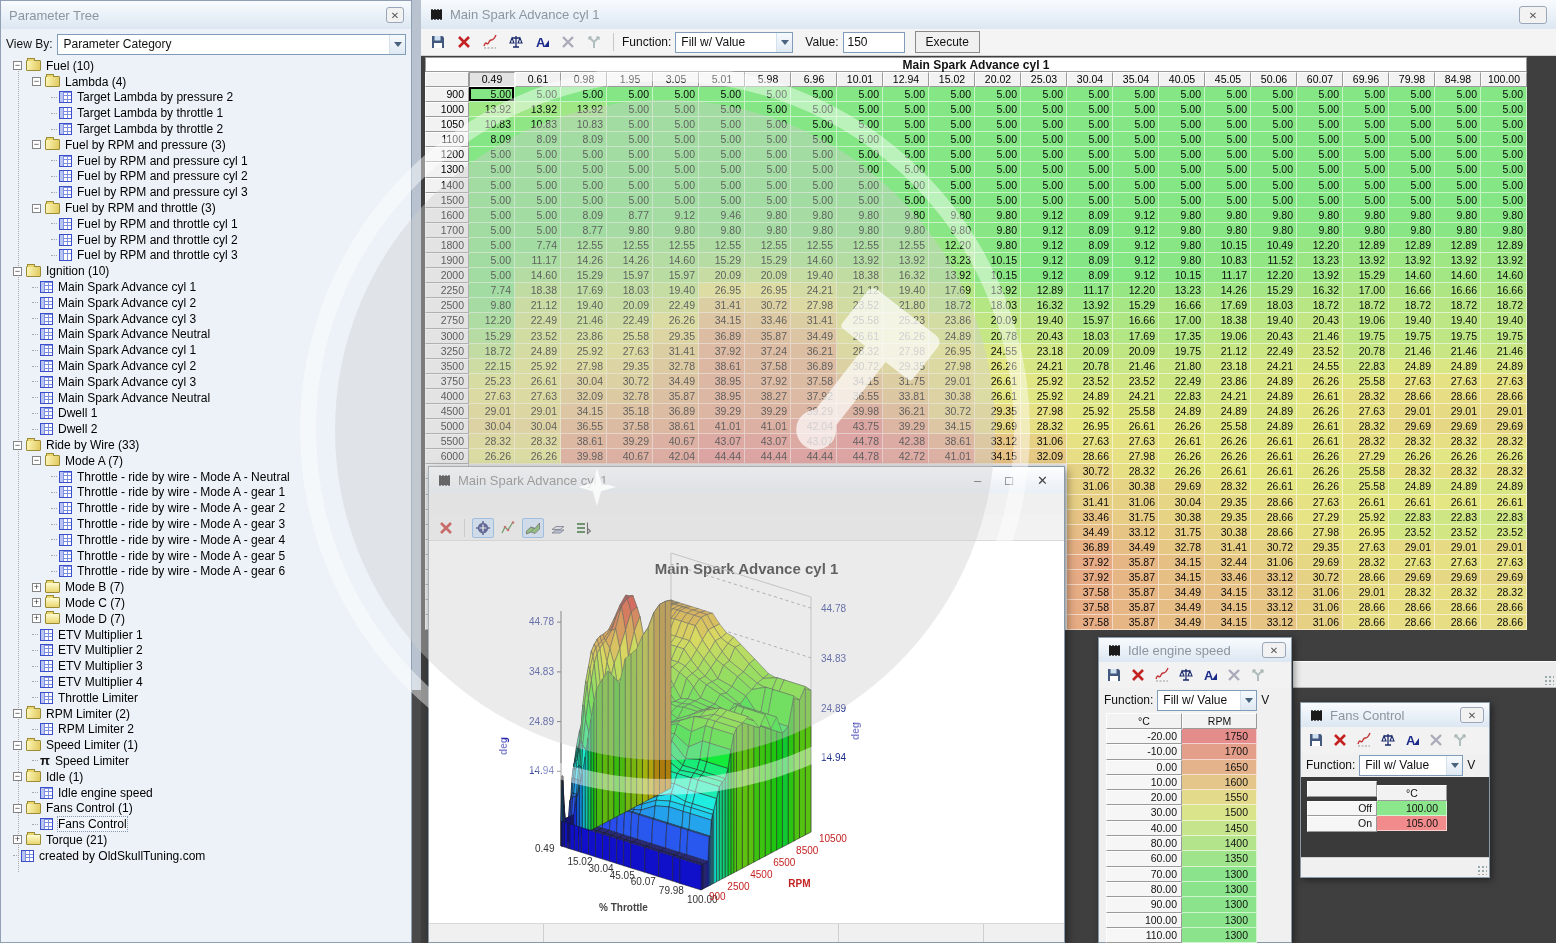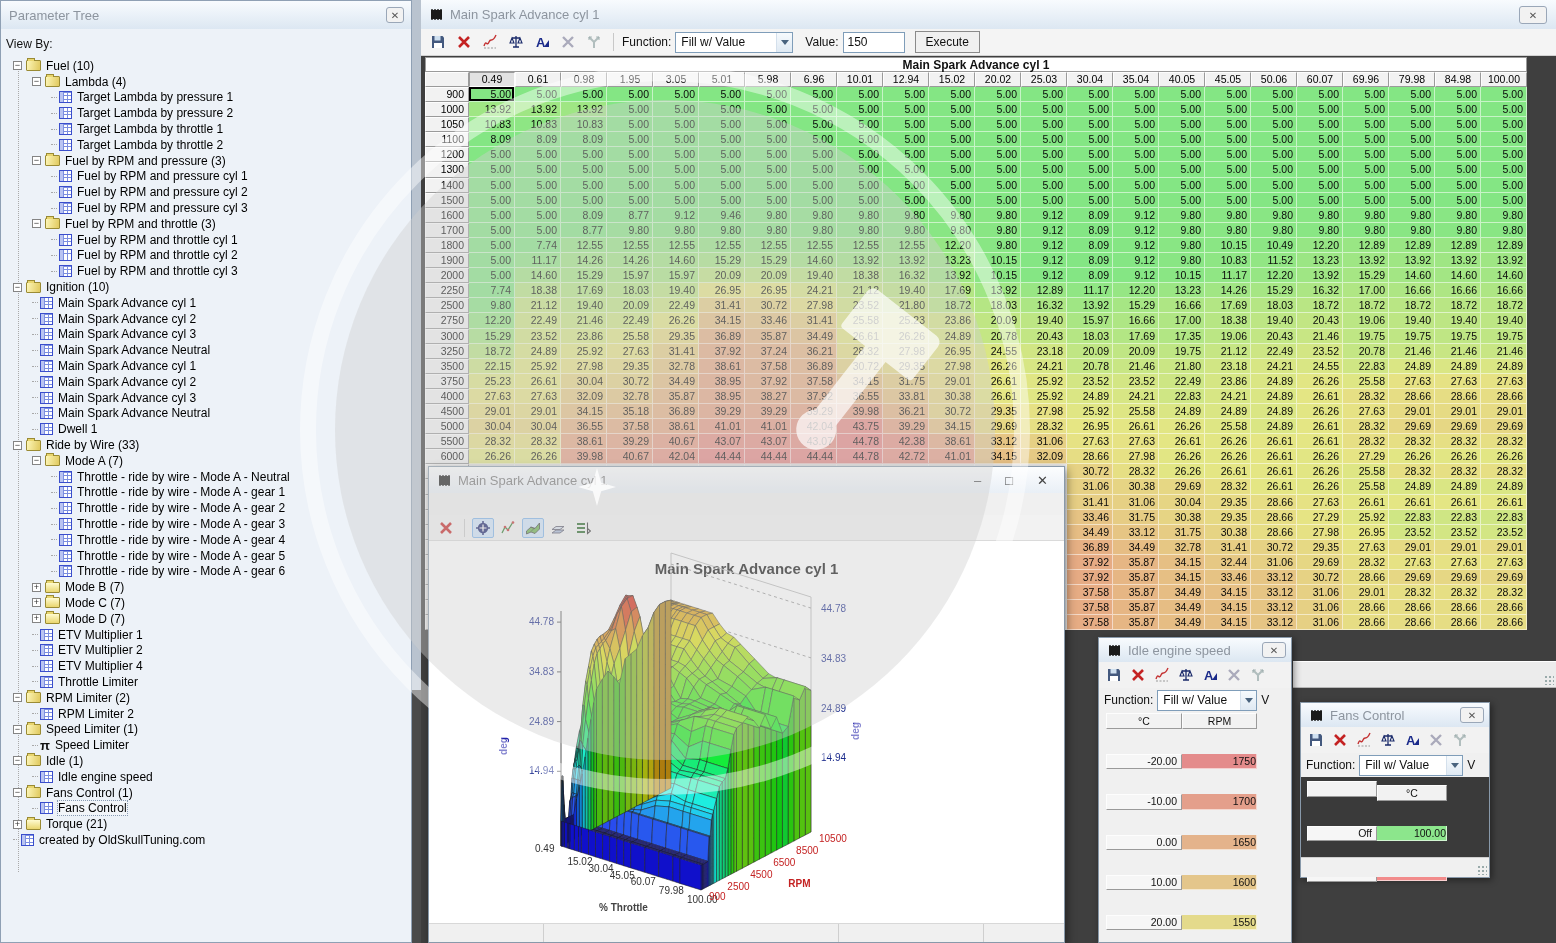--- a/index.html
+++ b/index.html
@@ -111,22 +111,22 @@
   .mini-toolbar { position:absolute; left:0; right:0; height:26px; background:#f2f2f2;
                   display:flex; align-items:center; padding:0 4px; gap:2px; }
   .mini-fn { position:absolute; left:0; right:0; height:24px; display:flex; align-items:center;
              gap:4px; padding:0 5px; font-size:12px; overflow:hidden; }
   #idle-table { position:absolute; left:7px; top:75px; font-size:10.5px; }
   .i-hcell { display:inline-block; background:#f2f2f2; border:1px solid;
              border-color:#fdfdfd #9a9a9a #9a9a9a #fdfdfd; height:16px; text-align:center; line-height:14px; }
   .i-rhdr { display:inline-block; background:#f6f6f6; border:1px solid;
             border-color:#fdfdfd #9a9a9a #9a9a9a #fdfdfd; height:15.3px; text-align:right;
             padding-right:4px; line-height:13.5px; }
-  .i-cell { display:inline-block; height:15.3px; text-align:right; padding-right:0; line-height:14px;
-            border-right:1px solid rgba(255,255,255,.6); border-bottom:1px solid rgba(255,255,255,.6);margin-top:25px; }
+  .i-cell { display:inline-block; height:15.3px; text-align:right; padding-right:8px; line-height:14px;
+            border-right:1px solid rgba(255,255,255,.6); border-bottom:1px solid rgba(255,255,255,.6); }
   .i-row { white-space:nowrap; }
 
   
   #fans-win { position:absolute; left:1300px; top:702px; width:190px; height:176px; background:#f0f0f0;
               border:1px solid #8899aa; box-shadow:2px 2px 7px rgba(0,0,0,.45); }
   #fans-title { height:24px; }
   #fans-close { position:absolute; right:5px; top:4px; width:24px; height:16px; }
   #fans-client { position:absolute; left:0; top:74px; right:0; bottom:20px; background:#3a3a3a; }
   #fans-table { position:absolute; left:6px; top:4px; font-size:10.5px; }
   #fans-status { position:absolute; left:0; bottom:0; right:0; height:20px; background:#f0f0f0;
@@ -163,41 +163,42 @@
 
 <div id="app">
 
   <div id="tree-panel">
     <div class="titlebar">
       <span>Parameter Tree</span>
       <span id="tp-close" class="btn3d">✕</span>
     </div>
     <div id="viewby">
       <span>View By:</span>
+      <div class="sel">
+        <span>Parameter Category</span>
+        <span class="chev">
+            <i></i>
+          </span>
+      </div>
     </div>
     <div id="tree">
       <div id="tree-guide" style="height: 805.7px;"></div>
     <div class="trow" style="padding-left: 12px;">
           <span class="exp">−</span>
           <span class="ico-folder open"></span>
           <span class="lbl">Fuel (10)</span>
         </div>
         <div class="trow" style="padding-left: 31px;">
           <span class="exp">−</span>
           <span class="ico-folder open"></span>
           <span class="lbl">Lambda (4)</span>
         </div>
         <div class="trow" style="padding-left: 50px;">
           <span class="stub"></span>
           <span class="ico-table"></span>
-          <span class="lbl">Target Lambda by pressure 1</span>
-        </div>
-        <div class="trow" style="padding-left: 50px;">
-          <span class="stub"></span>
-          <span class="ico-table"></span>
           <span class="lbl">Target Lambda by pressure 2</span>
         </div>
         <div class="trow" style="padding-left: 50px;">
           <span class="stub"></span>
           <span class="ico-table"></span>
           <span class="lbl">Target Lambda by throttle 1</span>
         </div>
         <div class="trow" style="padding-left: 50px;">
           <span class="stub"></span>
           <span class="ico-table"></span>
@@ -286,20 +287,25 @@
         <div class="trow" style="padding-left: 31px;">
           <span class="stub"></span>
           <span class="ico-table"></span>
           <span class="lbl">Main Spark Advance Neutral</span>
         </div>
         <div class="trow" style="padding-left: 31px;">
           <span class="stub"></span>
           <span class="ico-table"></span>
           <span class="lbl">Dwell 1</span>
         </div>
+        <div class="trow" style="padding-left: 31px;">
+          <span class="stub"></span>
+          <span class="ico-table"></span>
+          <span class="lbl">Dwell 2</span>
+        </div>
         <div class="trow" style="padding-left: 12px;">
           <span class="exp">−</span>
           <span class="ico-folder open"></span>
           <span class="lbl">Ride by Wire (33)</span>
         </div>
         <div class="trow" style="padding-left: 31px;">
           <span class="exp">−</span>
           <span class="ico-folder open"></span>
           <span class="lbl">Mode A (7)</span>
         </div>
@@ -355,20 +361,25 @@
         </div>
         <div class="trow" style="padding-left: 31px;">
           <span class="stub"></span>
           <span class="ico-table"></span>
           <span class="lbl">ETV Multiplier 1</span>
         </div>
         <div class="trow" style="padding-left: 31px;">
           <span class="stub"></span>
           <span class="ico-table"></span>
           <span class="lbl">ETV Multiplier 2</span>
+        </div>
+        <div class="trow" style="padding-left: 31px;">
+          <span class="stub"></span>
+          <span class="ico-table"></span>
+          <span class="lbl">ETV Multiplier 3</span>
         </div>
         <div class="trow" style="padding-left: 31px;">
           <span class="stub"></span>
           <span class="ico-table"></span>
           <span class="lbl">ETV Multiplier 4</span>
         </div>
         <div class="trow" style="padding-left: 31px;">
           <span class="stub"></span>
           <span class="ico-table"></span>
           <span class="lbl">Throttle Limiter</span>

